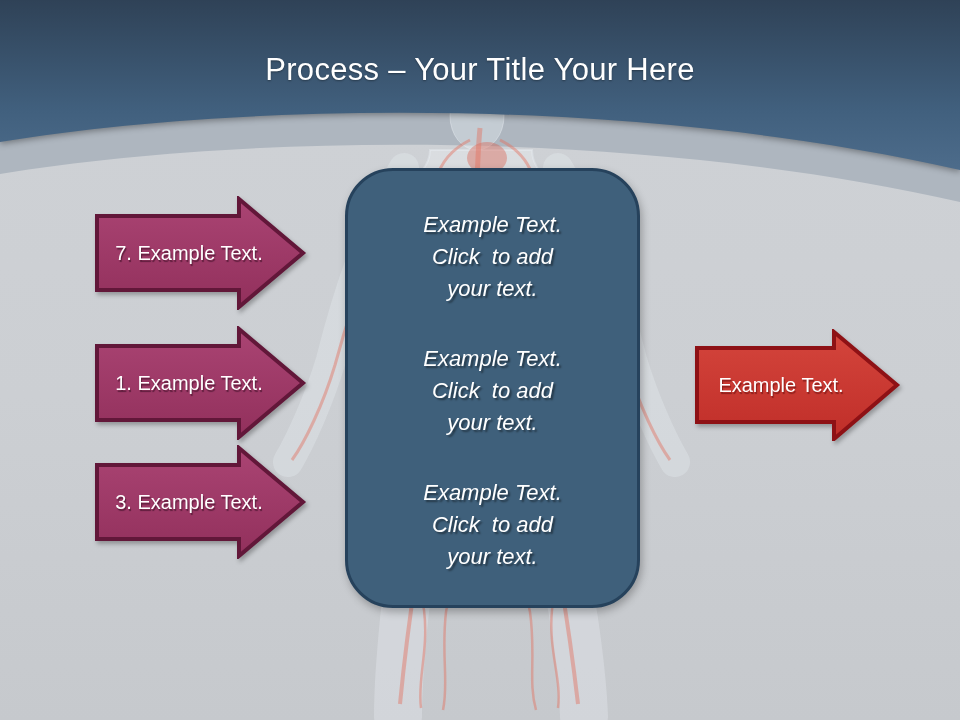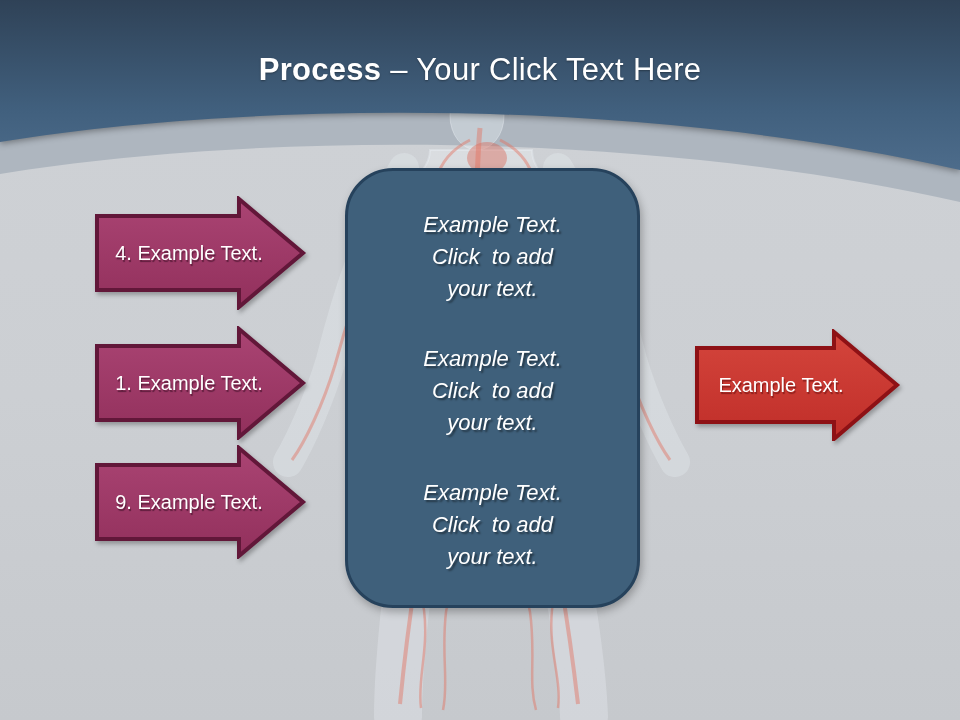--- a/index.html
+++ b/index.html
@@ -11,21 +11,21 @@
   .layer{position:absolute;left:0;top:0;width:960px;height:720px;}
   .band-svg{z-index:1;}
   .figure-svg{z-index:2;}
   .content{z-index:3;}
   .header-svg{z-index:5;filter:drop-shadow(0 2px 3px rgba(0,0,0,.35));}
   .title{
     position:absolute;z-index:6;top:52px;left:0;right:0;
     text-align:center;color:#ffffff;font-size:31px;letter-spacing:.3px;
     text-shadow:0 1px 2px rgba(0,0,0,.35);
   }
-  .title .bold{font-weight:700;margin-top:27px;}
+  .title .bold{font-weight:400;margin-top:27px;}
   
   .h-arrow{position:absolute;width:212px;height:114px;}
   .h-arrow svg{position:absolute;left:0;top:0;filter:drop-shadow(2px 3px 2px rgba(0,0,0,.28));}
   .h-arrow .arrow-label{
     position:absolute;left:8px;top:0;width:172px;height:114px;
     display:flex;align-items:center;justify-content:center;
     color:#fff;font-size:20px;text-shadow:1px 2px 1px rgba(46,8,28,.55);
     white-space:nowrap;
   }
   .red-arrow{position:absolute;left:695px;top:329px;width:206px;height:112px;}
@@ -90,35 +90,35 @@
     <div class="h-arrow" style="left:95px;top:196px">
       <svg width="212" height="114" viewBox="0 0 212 114">
         <defs>
             <linearGradient id="gm1" x1="0" y1="0" x2="0" y2="1">
           <stop offset="0" stop-color="#aa4473"></stop>
               <stop offset="1" stop-color="#92305c"></stop>
         </linearGradient>
           </defs>
         <polygon points="2,20 144,20 144,3 208,57 144,111 144,94 2,94" fill="url(#gm1)" stroke="#621739" stroke-width="4"></polygon>
       </svg>
-      <div class="arrow-label">4. Example Text.</div>
+      <div class="arrow-label">7. Example Text.</div>
     </div>
 
     <div class="h-arrow" style="left:95px;top:326px">
       <svg width="212" height="114" viewBox="0 0 212 114">
         <polygon points="2,20 144,20 144,3 208,57 144,111 144,94 2,94" fill="url(#gm1)" stroke="#621739" stroke-width="4"></polygon>
       </svg>
       <div class="arrow-label">1. Example Text.</div>
     </div>
 
     <div class="h-arrow" style="left:95px;top:445px">
       <svg width="212" height="114" viewBox="0 0 212 114">
         <polygon points="2,20 144,20 144,3 208,57 144,111 144,94 2,94" fill="url(#gm1)" stroke="#621739" stroke-width="4"></polygon>
       </svg>
-      <div class="arrow-label">9. Example Text.</div>
+      <div class="arrow-label">3. Example Text.</div>
     </div>
 
     <div class="center-panel">
       <p>Example Text.
 Click  to add
 your text.</p>
       <p>Example Text.
 Click  to add
 your text.</p>
       <p>Example Text.
@@ -145,16 +145,16 @@
       <linearGradient id="ghdr" x1="0" y1="0" x2="0" y2="1">
         <stop offset="0" stop-color="#2f4257"></stop>
         <stop offset=".65" stop-color="#41607e"></stop>
         <stop offset="1" stop-color="#4d6c8b"></stop>
       </linearGradient>
     </defs>
     <path d="M0,0 H960 V170 C640,97 250,101 0,142 Z" fill="url(#ghdr)"></path>
   </svg>
 
   <div class="title">
-    <span class="bold">Process</span><span> – Your Click Text Here</span>
+    <span class="bold">Process</span><span> – Your Title Your Here</span>
   </div>
 
 </div>
 
 </body></html>

